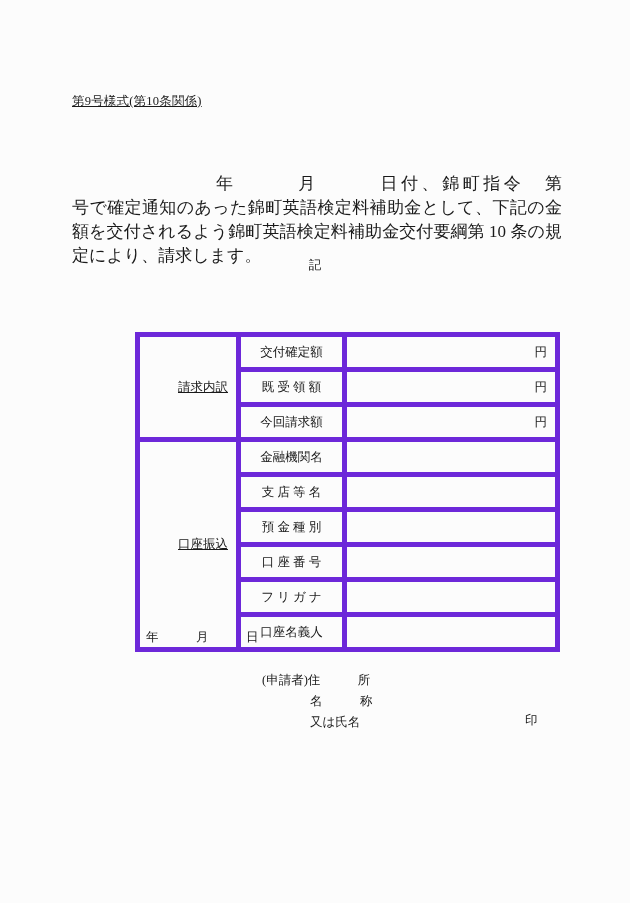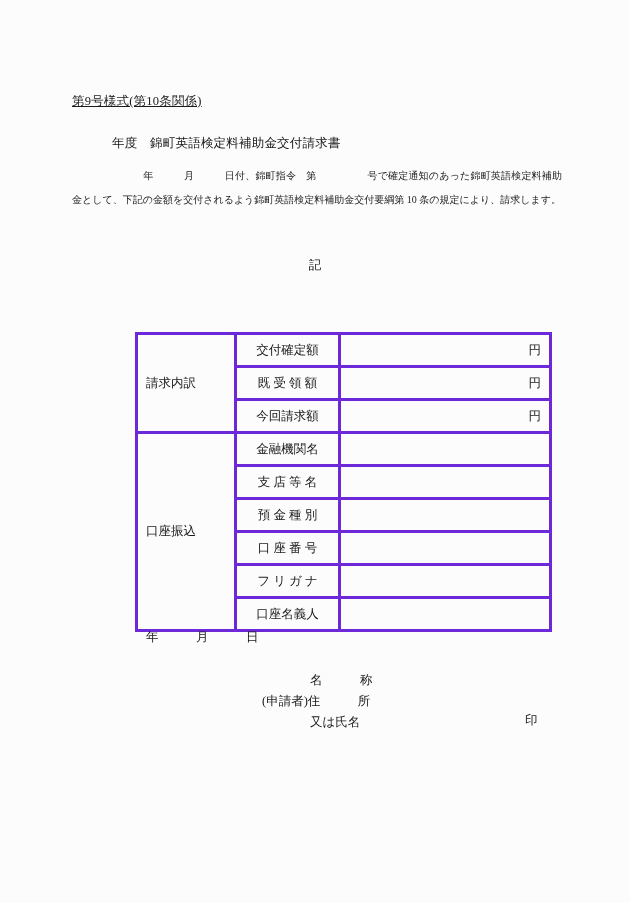--- a/index.html
+++ b/index.html
@@ -36,23 +36,23 @@
     top: 135px;
     font-size: 12.5px;
     letter-spacing: .2px;
     white-space: pre;
   }
 
   
   .body-para {
     position: absolute;
     left: 72px;
-    top: 164px;
+    top: 172px;
     width: 490px;
-    font-size: 10px;
+    font-size: 17px;
     line-height: 24px;
     text-align: justify;
     text-justify: inter-character;
     white-space: pre-wrap;
     word-break: break-all;
   }
 
   
   .ki-mark {
     position: absolute;
@@ -79,26 +79,26 @@
   .form-table {
     position: absolute;
     left: 135px;
     top: 332px;
     width: 357px;
     border-collapse: collapse;
     table-layout: fixed;
     font-size: 12.5px;
   }
   .form-table td {
-    border: 3px solid #6d28d9;
+    border: 5px solid #6d28d9;
     height: 30px;
     padding: 0 8px;
     vertical-align: middle;
   }
-  .col-group  { width: 80px;  text-align: left; }
+  .col-group  { width: 80px;  text-align: right; text-decoration: underline; }
   .col-label  { width: 85px;  text-align: center; white-space: pre; }
   .col-value  { width: 192px; text-align: right; }
 
   
   .date-line {
     position: absolute;
     left: 146px;
     top: 629px;
     font-size: 12.5px;
     white-space: pre;
@@ -140,21 +140,20 @@
     text-align: right;
   }
 </style>
 </head>
 <body>
 
 <div class="page">
 
   <div class="form-no">第9号様式(第10条関係)</div>
 
-  <div class="doc-title">年度　錦町英語検定料補助金交付請求書</div>
 
   <div class="body-para">　　　　　　　年　　　月　　　日付、錦町指令　第　　　　　号で確定通知のあった錦町英語検定料補助金として、下記の金額を交付されるよう錦町英語検定料補助金交付要綱第 10 条の規定により、請求します。</div>
 
   <div class="ki-mark">記</div>
 
 
   <table class="form-table">
     <tbody>
       <tr>
         <td class="col-group" rowspan="3">請求内訳</td>
@@ -194,21 +193,21 @@
       <tr>
         <td class="col-label">口座名義人</td>
         <td class="col-value"></td>
       </tr>
     </tbody>
   </table>
 
   <div class="date-line">年　　　月　　　日</div>
 
   <div class="applicant">
+    <div class="row"><span>(申請者)</span><span>住　　　所</span></div>
     <div class="row indent"><span>名　　　称</span></div>
-    <div class="row"><span>(申請者)</span><span>住　　　所</span></div>
     <div class="row indent"><span>又は氏名</span></div>
   </div>
 
   <div class="seal">印</div>
 
 
 </div>
 
 </body></html>

